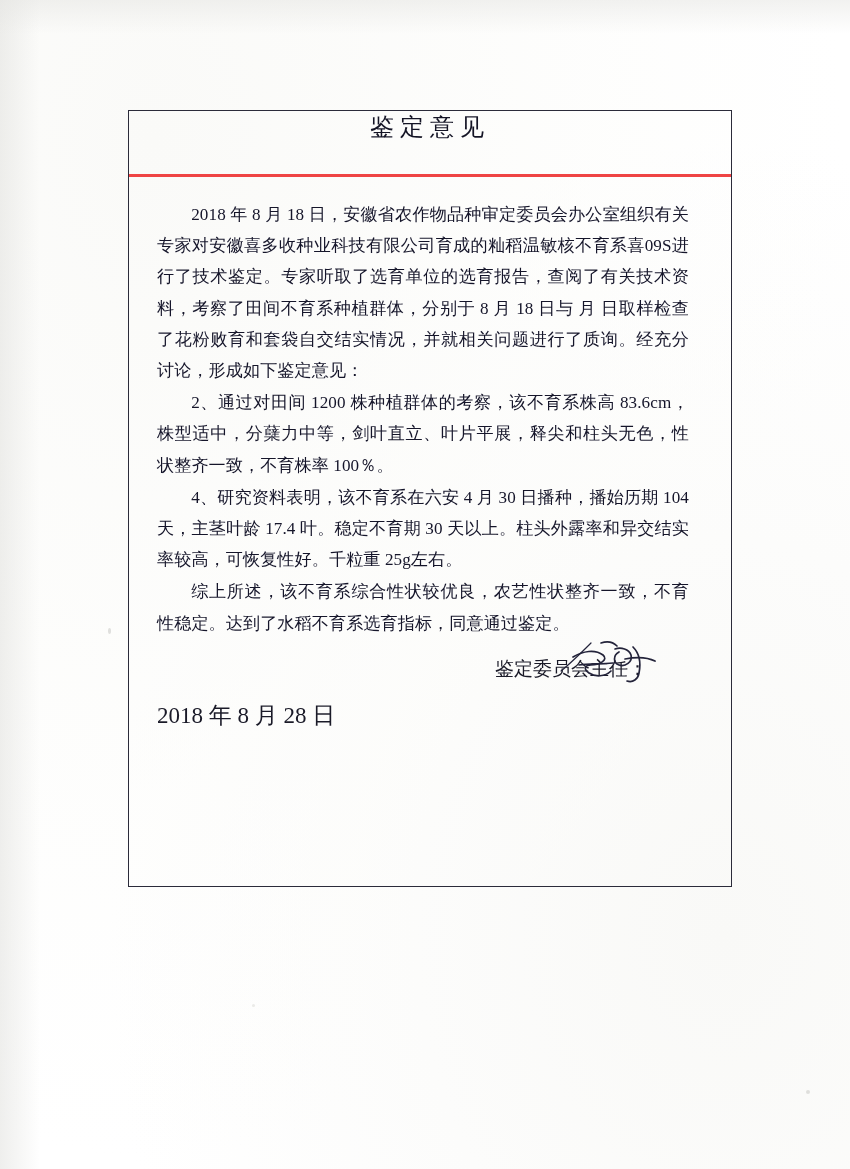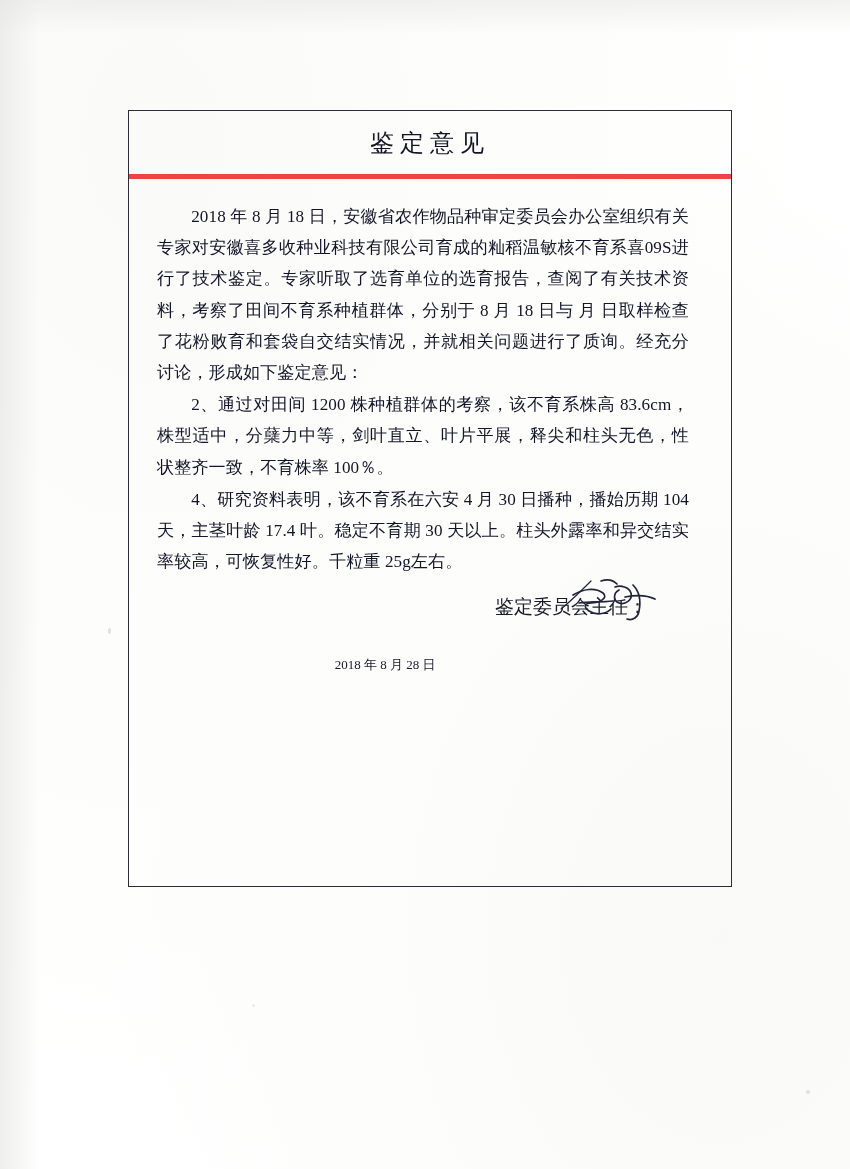--- a/index.html
+++ b/index.html
@@ -35,23 +35,22 @@
     left: 128px;
     top: 110px;
     width: 604px;
     height: 777px;
     border: 1px solid #2b2b3a;
     box-sizing: border-box;
     background: transparent;
   }
   .title-band {
     height: 63px;
-    border-bottom: 5px solid #ef4444;
+    border-bottom: 3px solid #ef4444;
     display: flex;
-    align-items: center;
     justify-content: center;
   }
   .doc-title {
     font-size: 24px;
     letter-spacing: 6px;
     font-weight: 400;
     color: #141425;
     font-family: "Liberation Serif", "DejaVu Serif", serif;
   }
   .body-area {
@@ -75,25 +74,25 @@
     position: relative;
   }
   .sign-line {
     text-align: right;
     padding-right: 58px;
     font-size: 19px;
     line-height: 31px;
     white-space: nowrap;
   }
   .date-line {
-    text-align: center;
+    text-align: left;
     padding-right: 92px;
-    font-size: 13px;
+    font-size: 23px;
     line-height: 31px;
-    margin-top: 27px;
+    margin-top: 16px;
   }
   .signature {
     position: absolute;
     right: 30px;
     top: -16px;
     width: 120px;
     height: 54px;
     pointer-events: none;
   }
   .signature svg {
@@ -130,20 +129,21 @@
 
   <div class="title-band">
     <div class="doc-title">鉴定意见</div>
   </div>
 
   <div class="body-area">
 
     <p class="para">2018 年 8 月 18 日，安徽省农作物品种审定委员会办公室组织有关专家对安徽喜多收种业科技有限公司育成的籼稻温敏核不育系喜09S进行了技术鉴定。专家听取了选育单位的选育报告，查阅了有关技术资料，考察了田间不育系种植群体，分别于 8 月 18 日与 月 日取样检查了花粉败育和套袋自交结实情况，并就相关问题进行了质询。经充分讨论，形成如下鉴定意见：</p>
     <p class="para">2、通过对田间 1200 株种植群体的考察，该不育系株高 83.6cm，株型适中，分蘖力中等，剑叶直立、叶片平展，释尖和柱头无色，性状整齐一致，不育株率 100％。</p>
     <p class="para">4、研究资料表明，该不育系在六安 4 月 30 日播种，播始历期 104 天，主茎叶龄 17.4 叶。稳定不育期 30 天以上。柱头外露率和异交结实率较高，可恢复性好。千粒重 25g左右。</p>
+    <p class="para">综上所述，该不育系综合性状较优良，农艺性状整齐一致，不育性稳定。达到了水稻不育系选育指标，同意通过鉴定。</p>
 
     <div class="sign-block">
       <div class="sign-line">鉴定委员会主任：</div>
       <div class="signature">
         <svg viewBox="0 0 120 54" width="120" height="54" aria-hidden="true">
           <g fill="none" stroke="#23233a" stroke-width="1.7" stroke-linecap="round" stroke-linejoin="round">
             <path d="M6 34 C 16 26, 26 16, 36 6" stroke-width="1.2"></path>
             <path d="M18 20 C 28 14, 40 12, 48 18 C 54 23, 44 28, 36 28 C 30 28, 28 32, 34 36 C 40 40, 50 40, 56 34"></path>
             <path d="M24 28 C 34 27, 46 27, 58 26"></path>
             <path d="M60 12 C 66 10, 74 12, 76 18 C 78 25, 70 30, 64 28 C 58 26, 58 18, 64 15"></path>

